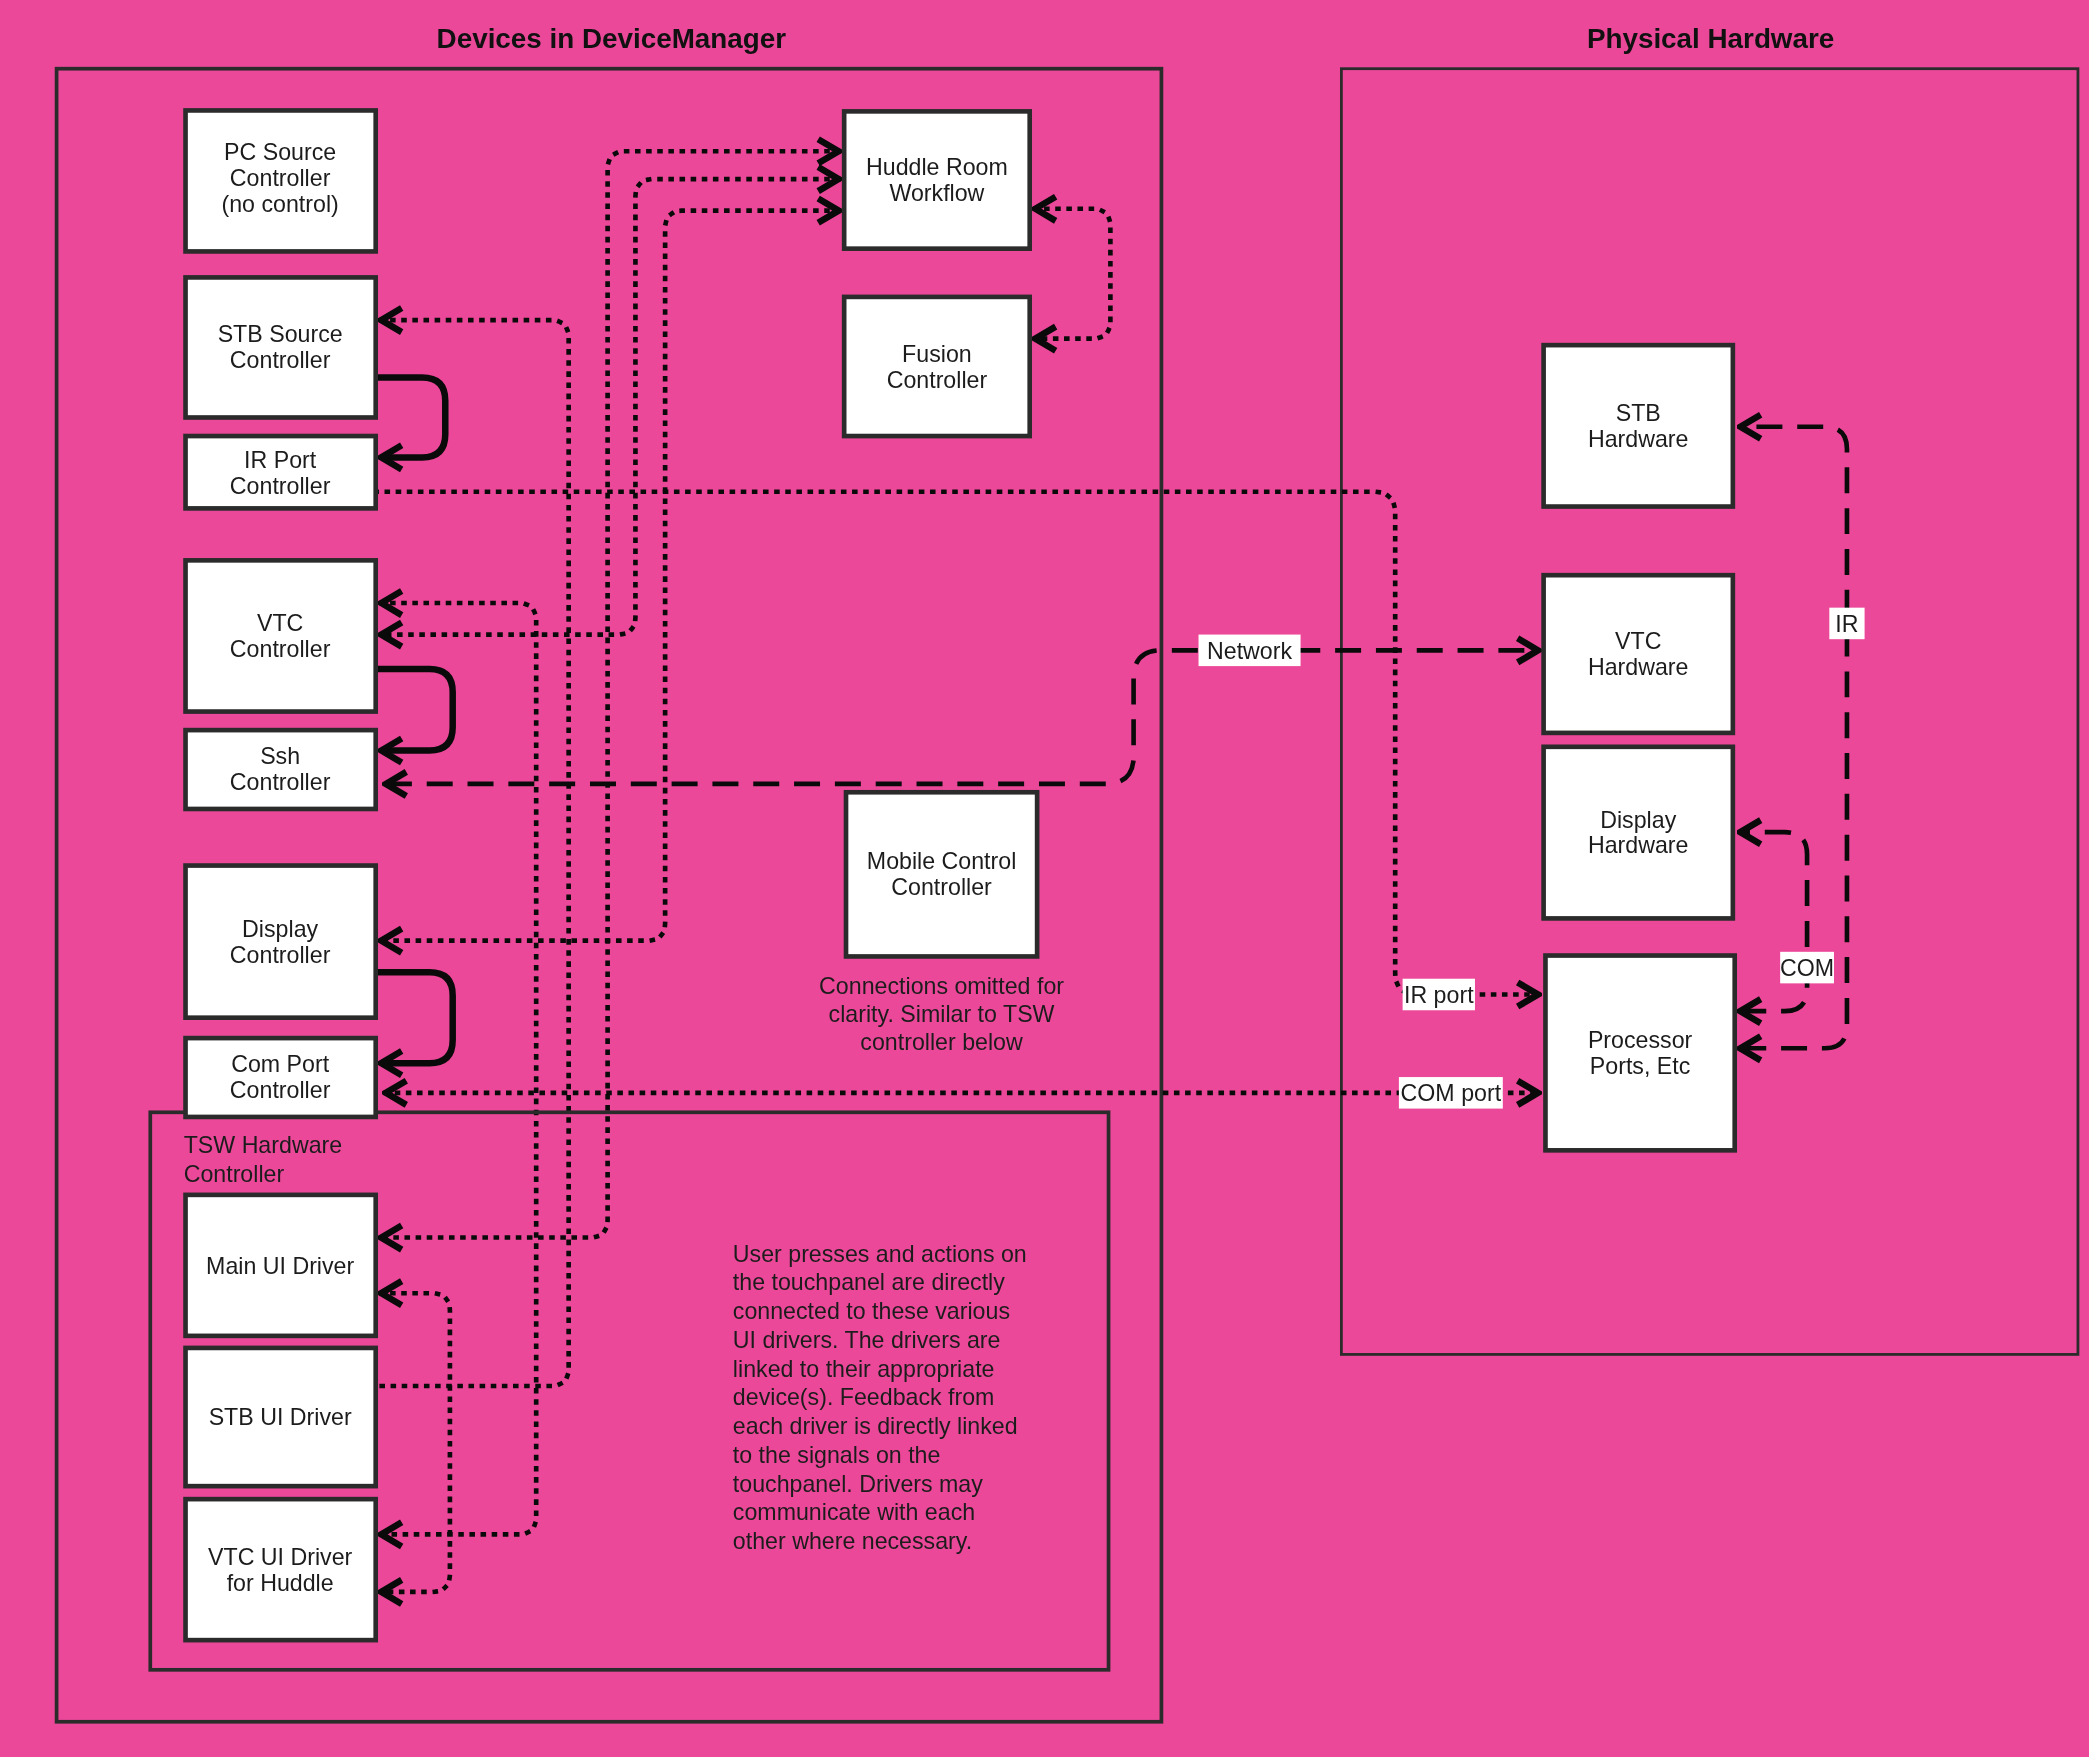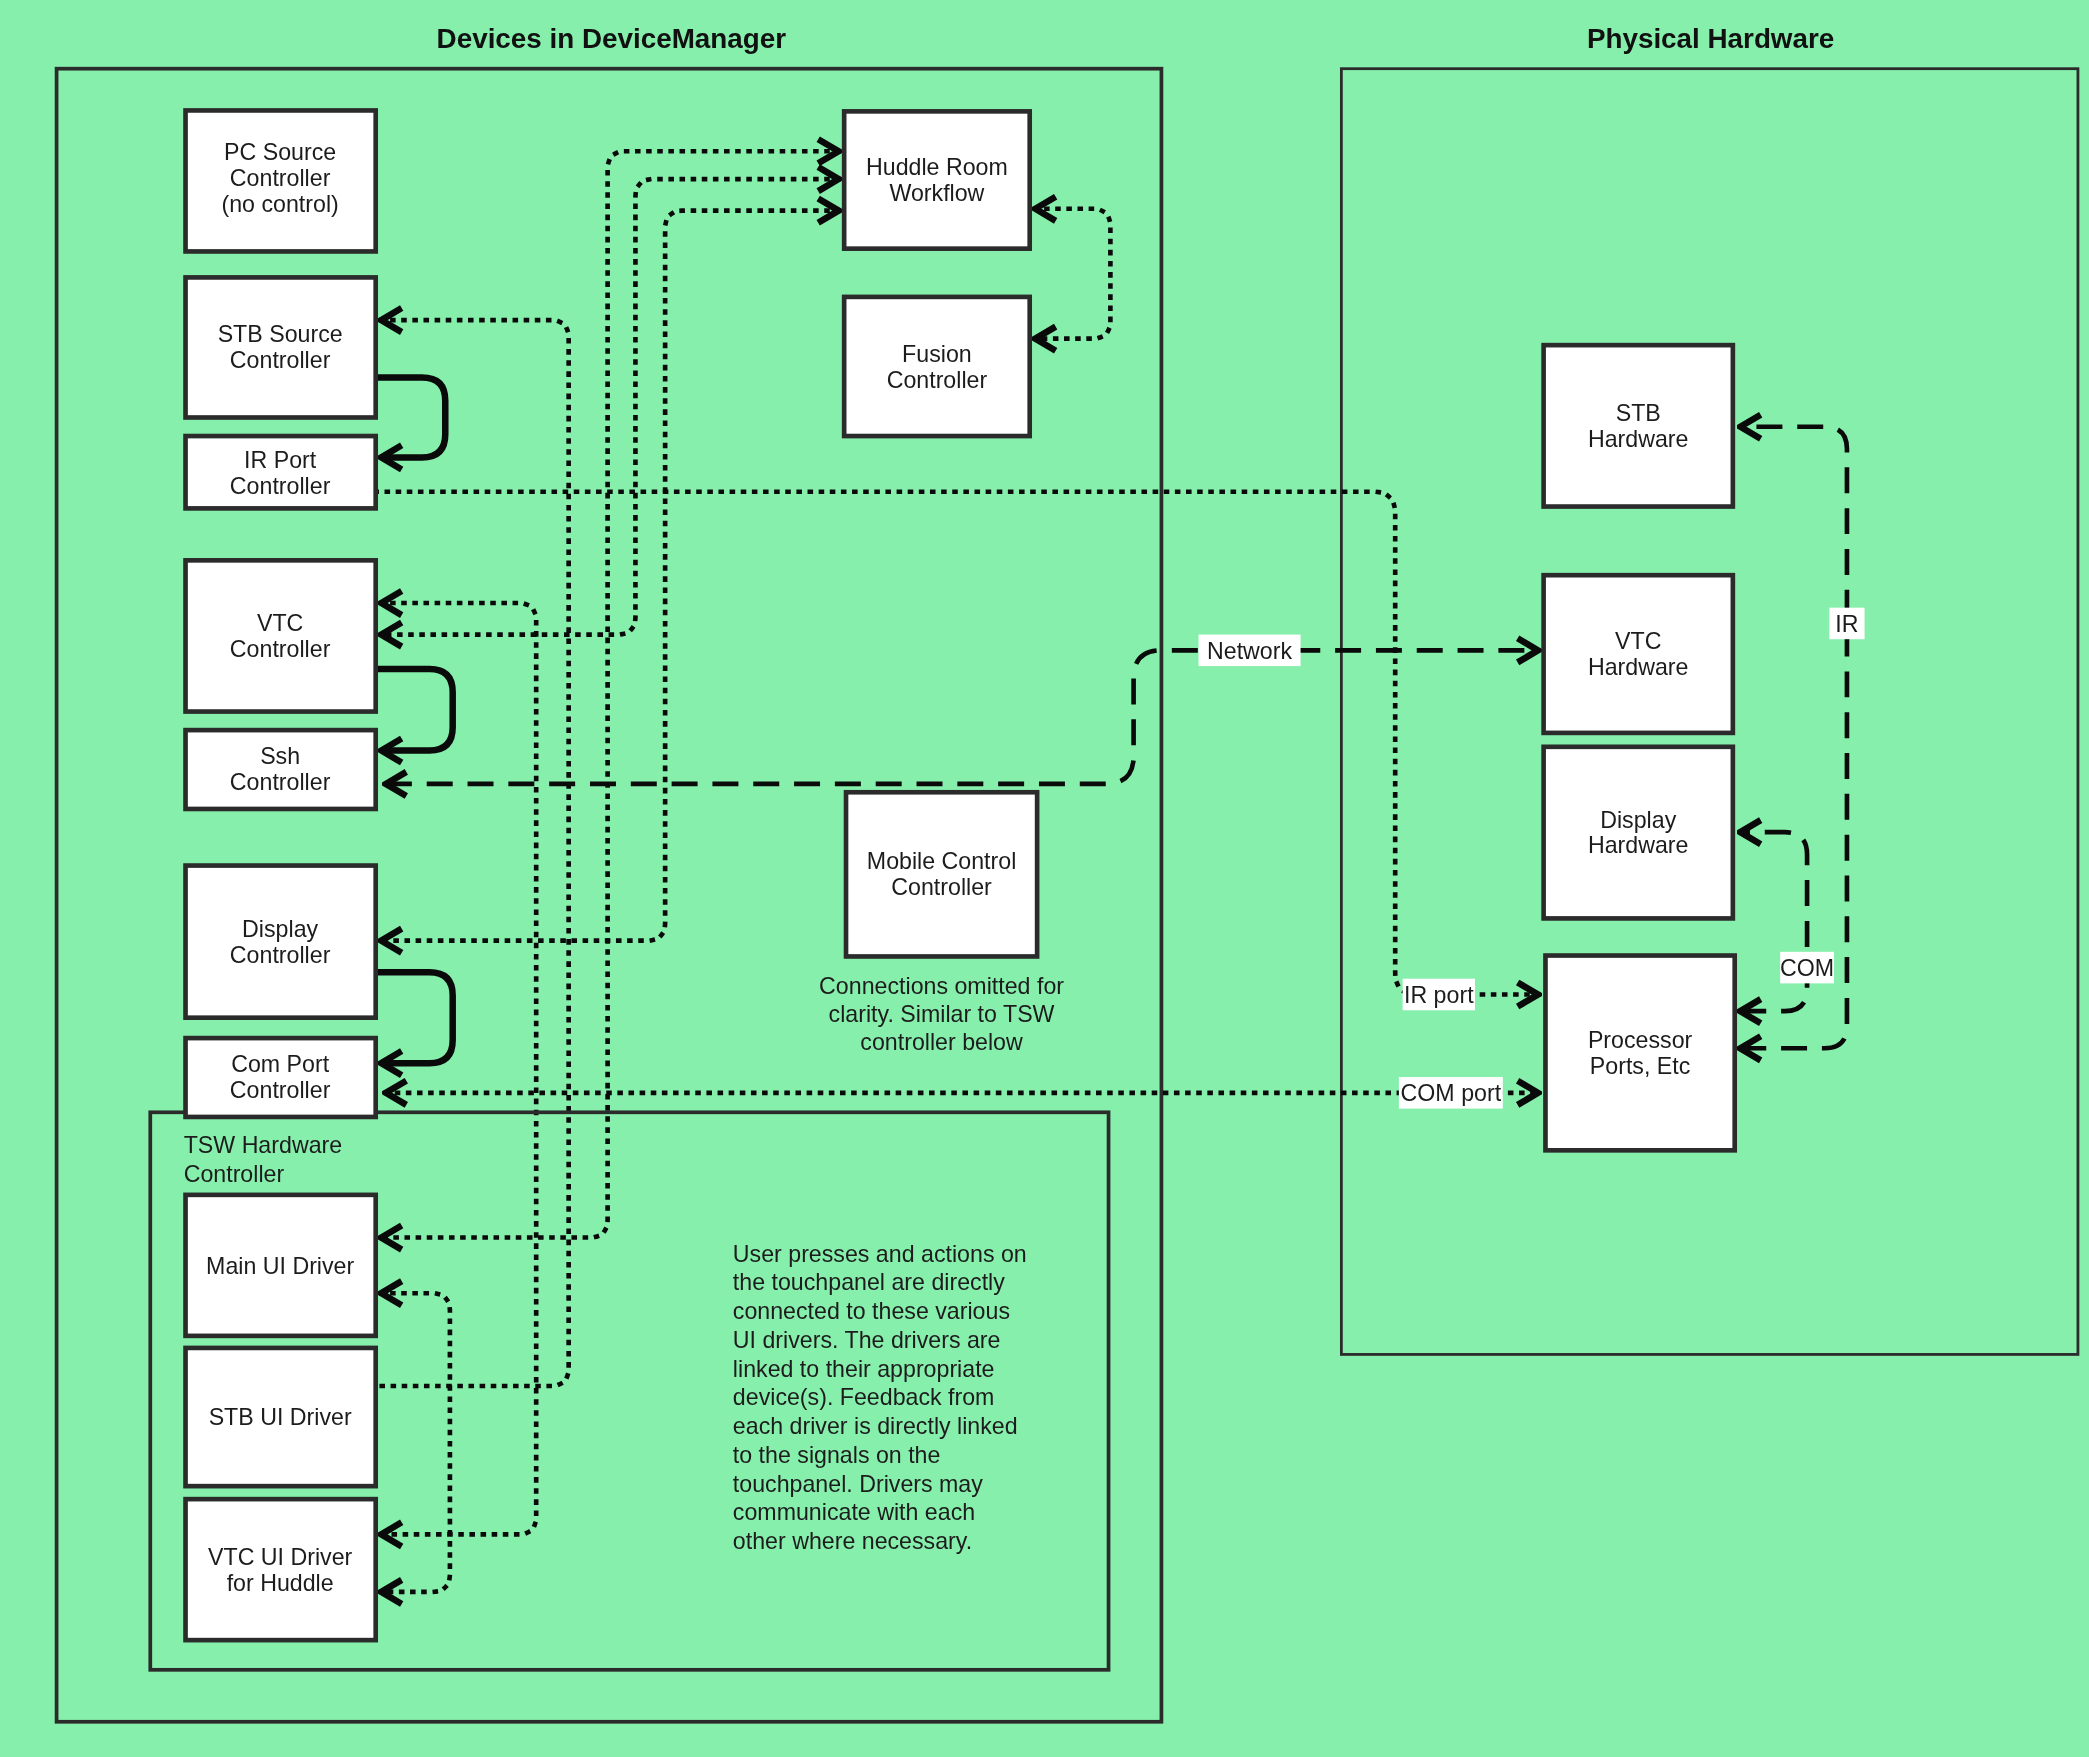--- a/index.html
+++ b/index.html
@@ -1,16 +1,16 @@
 <!DOCTYPE html>
 <html style="font-size:15px"><head>
 <meta charset="utf-8">
 <style>
   html,body{margin:0;padding:0;background:#ffffff;}
-  .stage{width:2090px;height:1758px;position:relative;background:#86efac;
+  .stage{width:2090px;height:1758px;position:relative;background:#ec4899;
          font-family:"Liberation Sans", sans-serif;}
   svg{display:block;}
   text{fill:#1c1c1c;font-family:"Liberation Sans", sans-serif;font-size:25px;}
   text.title{font-size:30px;font-weight:bold;fill:#111;}
   text.ctr{text-anchor:middle;}
   rect.box{fill:#ffffff;stroke:#2b2b2b;stroke-width:5;}
   rect.outer{fill:none;stroke:#2b2b2b;stroke-width:4;}
   rect.lbg{fill:#ffffff;stroke:none;}
   path.dot{fill:none;stroke:#0a0a0a;stroke-width:5;stroke-dasharray:1 11;stroke-linecap:square;}
   path.dsh{fill:none;stroke:#0a0a0a;stroke-width:5;stroke-dasharray:28 16;}

